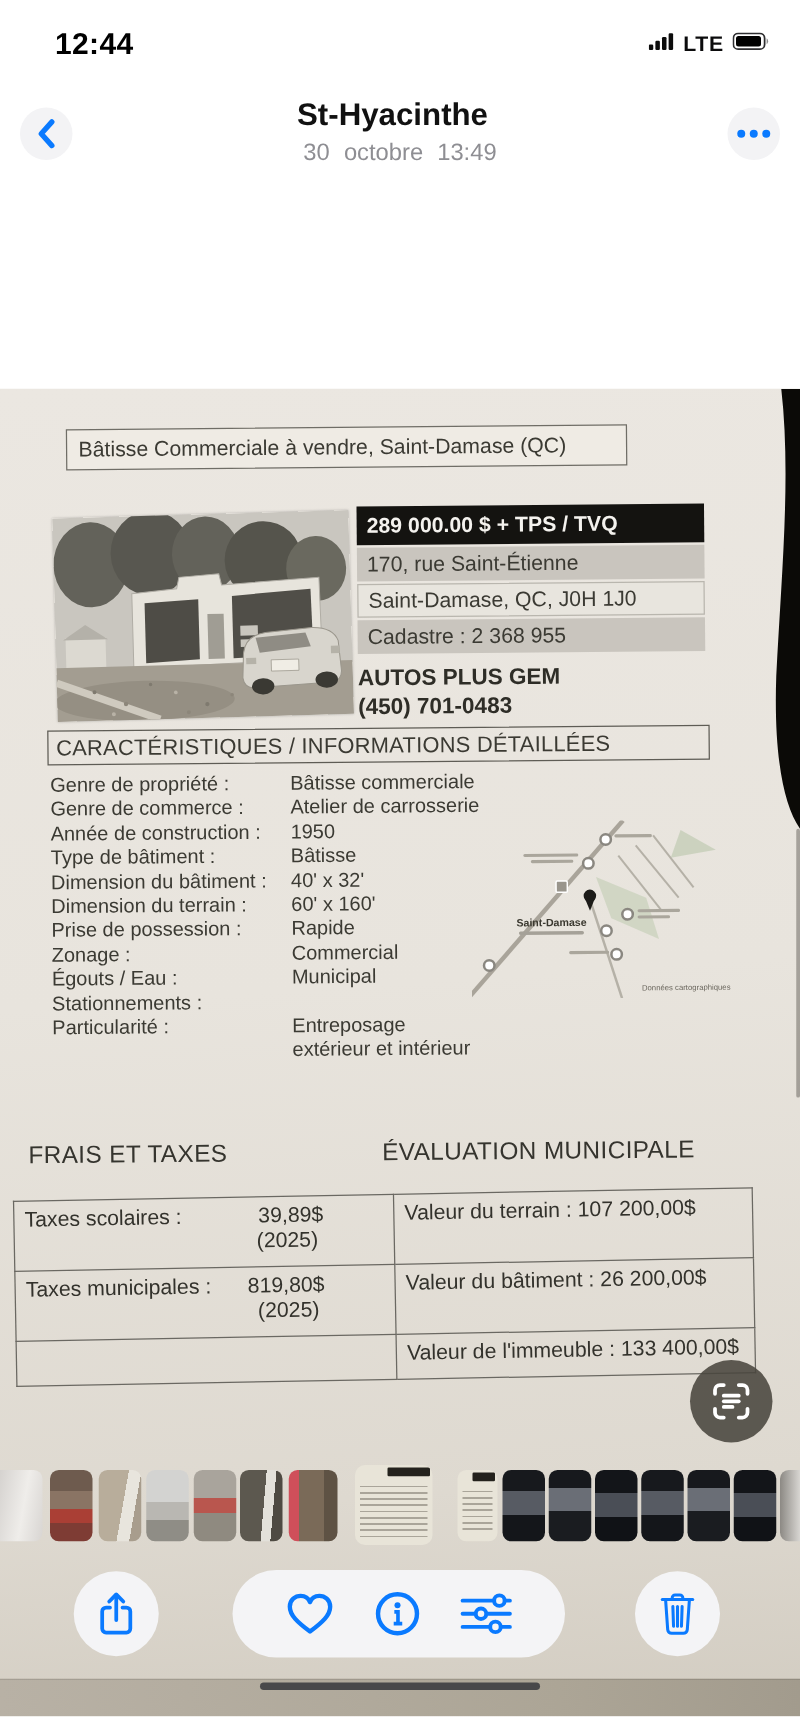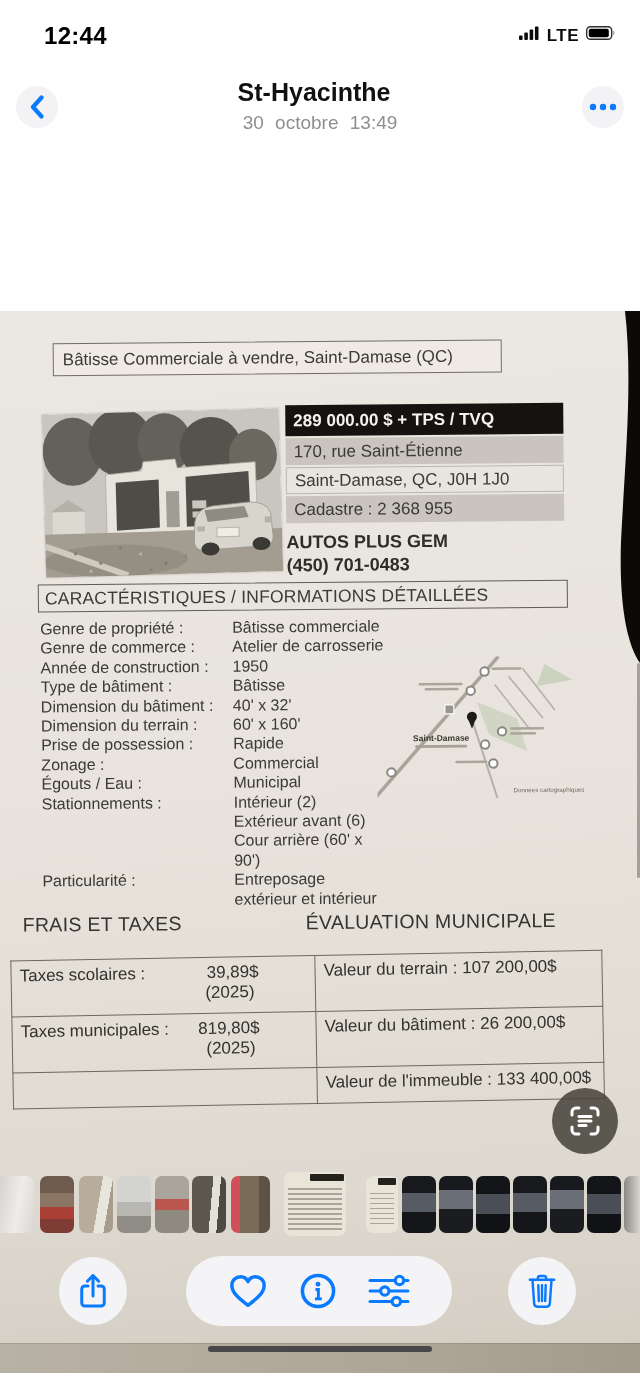--- a/index.html
+++ b/index.html
@@ -210,23 +210,20 @@
       <div class="crow">
           <span class="lbl">Zonage :</span>
           <span class="val">Commercial</span>
         </div>
       <div class="crow">
           <span class="lbl">Égouts / Eau :</span>
           <span class="val">Municipal</span>
         </div>
       <div class="crow">
           <span class="lbl">Stationnements :</span>
-          <span class="val">Intérieur (2)
-Extérieur avant (6)
-Cour arrière (60' x 90')</span>
         </div>
       <div class="crow">
           <span class="lbl">Particularité :</span>
           <span class="val">Entreposage
 extérieur et intérieur</span>
         </div>
     </div>
 
     <div class="abs map">
       <svg width="234" height="142" viewBox="0 0 234 142">

